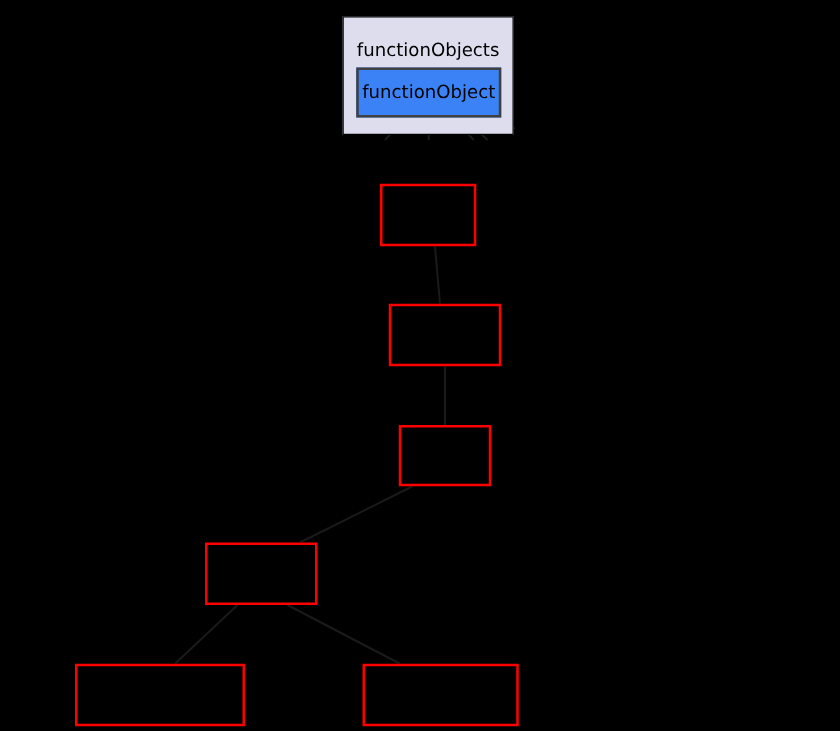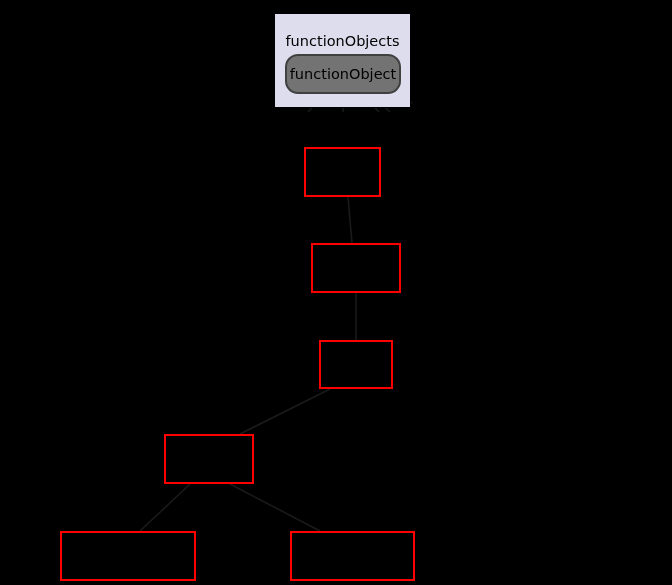--- a/index.html
+++ b/index.html
@@ -84,21 +84,21 @@
       <path d="M 330,389 L 240,434" stroke="#1a1a1a" stroke-width="1.6" fill="none"></path>
       <path d="M 190,484 L 140,531" stroke="#1a1a1a" stroke-width="1.6" fill="none"></path>
       <path d="M 230,484 L 320,531" stroke="#1a1a1a" stroke-width="1.6" fill="none"></path>
     </svg>
 
   <div class="cluster-box" style="left: 274px; top: 13px; width: 137px; height: 95px; background: rgb(221, 221, 237); border-color: rgb(0, 0, 0);">
     <div class="cluster-label" style="top: 20px;">functionObjects</div>
   </div>
 
   <div id="node-layer">
-      <div class="node-box focus" style="left: 285px; top: 54px; width: 116px; height: 40px; background: #737373; border-color: rgb(64, 64, 64); color: rgb(0, 0, 0); border-radius: 13px;">
+      <div class="node-box focus" style="left: 285px; top: 54px; width: 116px; height: 40px; background: #3b82f6; border-color: rgb(64, 64, 64); color: rgb(0, 0, 0);">
         <span class="node-label">functionObject</span>
       </div>
       <div class="node-box plain" style="left: 304px; top: 147px; width: 77px; height: 50px; background: rgb(0, 0, 0); border-color: rgb(255, 0, 0); color: rgb(0, 0, 0);">
         <span class="node-label"></span>
       </div>
       <div class="node-box plain" style="left: 311px; top: 243px; width: 90px; height: 50px; background: rgb(0, 0, 0); border-color: rgb(255, 0, 0); color: rgb(0, 0, 0);">
         <span class="node-label"></span>
       </div>
       <div class="node-box plain" style="left: 319px; top: 340px; width: 74px; height: 49px; background: rgb(0, 0, 0); border-color: rgb(255, 0, 0); color: rgb(0, 0, 0);">
         <span class="node-label"></span>

